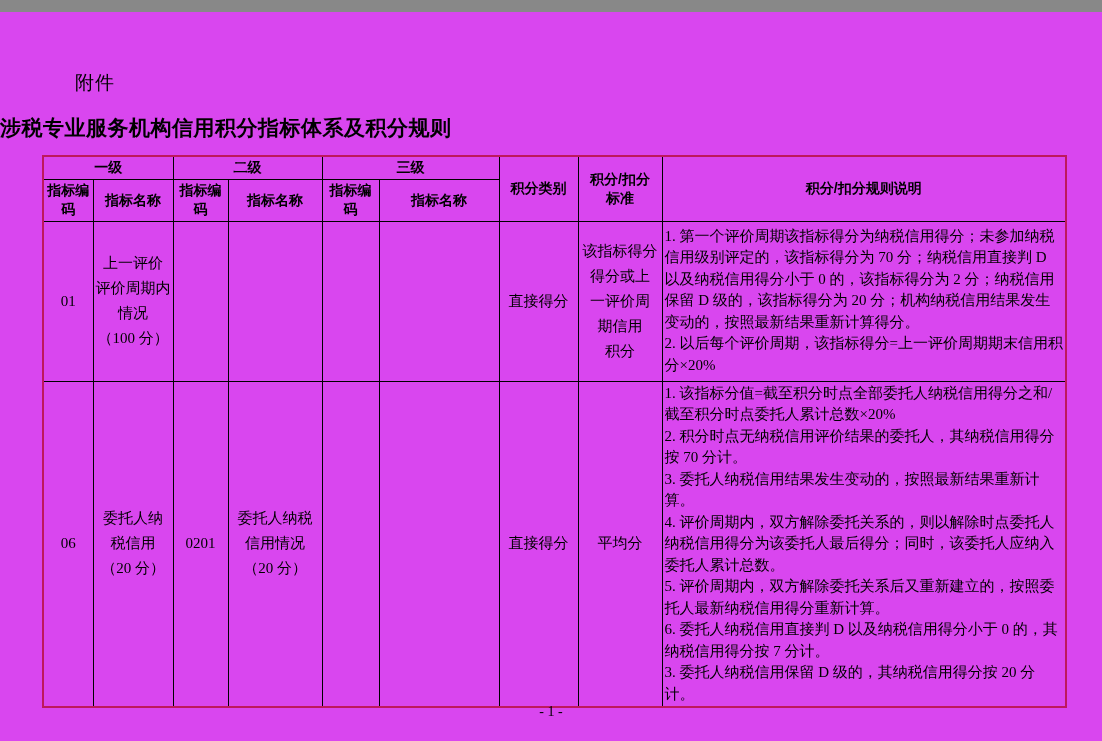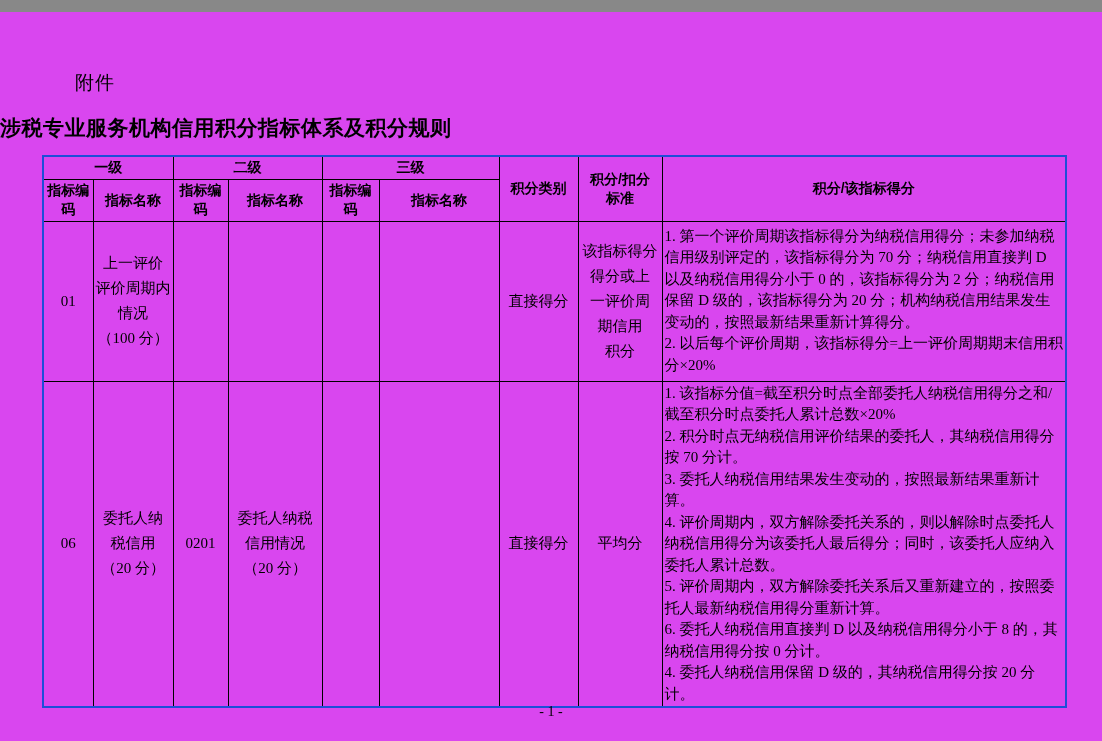--- a/index.html
+++ b/index.html
@@ -32,21 +32,21 @@
     letter-spacing: 0.5px;
     margin: 0;
   }
   table.credit-table {
     position: absolute;
     left: 42px;
     top: 143px;
     width: 1023px;
     border-collapse: collapse;
     table-layout: fixed;
-    border: 2px solid #1d4ed8;
+    border: 2px solid #be185d;
   }
   table.credit-table th,
   table.credit-table td {
     border: 1px solid #000;
     padding: 1px 2px;
     vertical-align: middle;
     text-align: center;
     overflow: hidden;
   }
   table.credit-table thead th {
@@ -106,21 +106,21 @@
       <col style="width:404px">
     </colgroup>
     <thead>
       <tr class="hdr-top">
         <th colspan="2">一级</th>
         <th colspan="2">二级</th>
         <th colspan="2">三级</th>
         <th rowspan="2">积分类别</th>
         <th rowspan="2" style="white-space:pre-line">积分/扣分
 标准</th>
-        <th rowspan="2">积分/该指标得分</th>
+        <th rowspan="2">积分/扣分规则说明</th>
       </tr>
       <tr class="hdr-sub">
         <th>指标编码</th>
         <th>指标名称</th>
         <th>指标编码</th>
         <th>指标名称</th>
         <th>指标编码</th>
         <th>指标名称</th>
       </tr>
     </thead>
@@ -158,22 +158,22 @@
         <td></td>
         <td></td>
         <td>直接得分</td>
         <td>平均分</td>
         <td class="rules-cell">
           <div class="rule-item">1. 该指标分值=截至积分时点全部委托人纳税信用得分之和/截至积分时点委托人累计总数×20%</div>
           <div class="rule-item">2. 积分时点无纳税信用评价结果的委托人，其纳税信用得分按 70 分计。</div>
           <div class="rule-item">3. 委托人纳税信用结果发生变动的，按照最新结果重新计算。</div>
           <div class="rule-item">4. 评价周期内，双方解除委托关系的，则以解除时点委托人纳税信用得分为该委托人最后得分；同时，该委托人应纳入委托人累计总数。</div>
           <div class="rule-item">5. 评价周期内，双方解除委托关系后又重新建立的，按照委托人最新纳税信用得分重新计算。</div>
-          <div class="rule-item">6. 委托人纳税信用直接判 D 以及纳税信用得分小于 8 的，其纳税信用得分按 0 分计。</div>
-          <div class="rule-item">4. 委托人纳税信用保留 D 级的，其纳税信用得分按 20 分计。</div>
+          <div class="rule-item">6. 委托人纳税信用直接判 D 以及纳税信用得分小于 0 的，其纳税信用得分按 7 分计。</div>
+          <div class="rule-item">3. 委托人纳税信用保留 D 级的，其纳税信用得分按 20 分计。</div>
         </td>
       </tr>
     </tbody>
   </table>
 
   <div class="page-footer">- 1 -</div>
 
 </div>
 
 </body></html>

